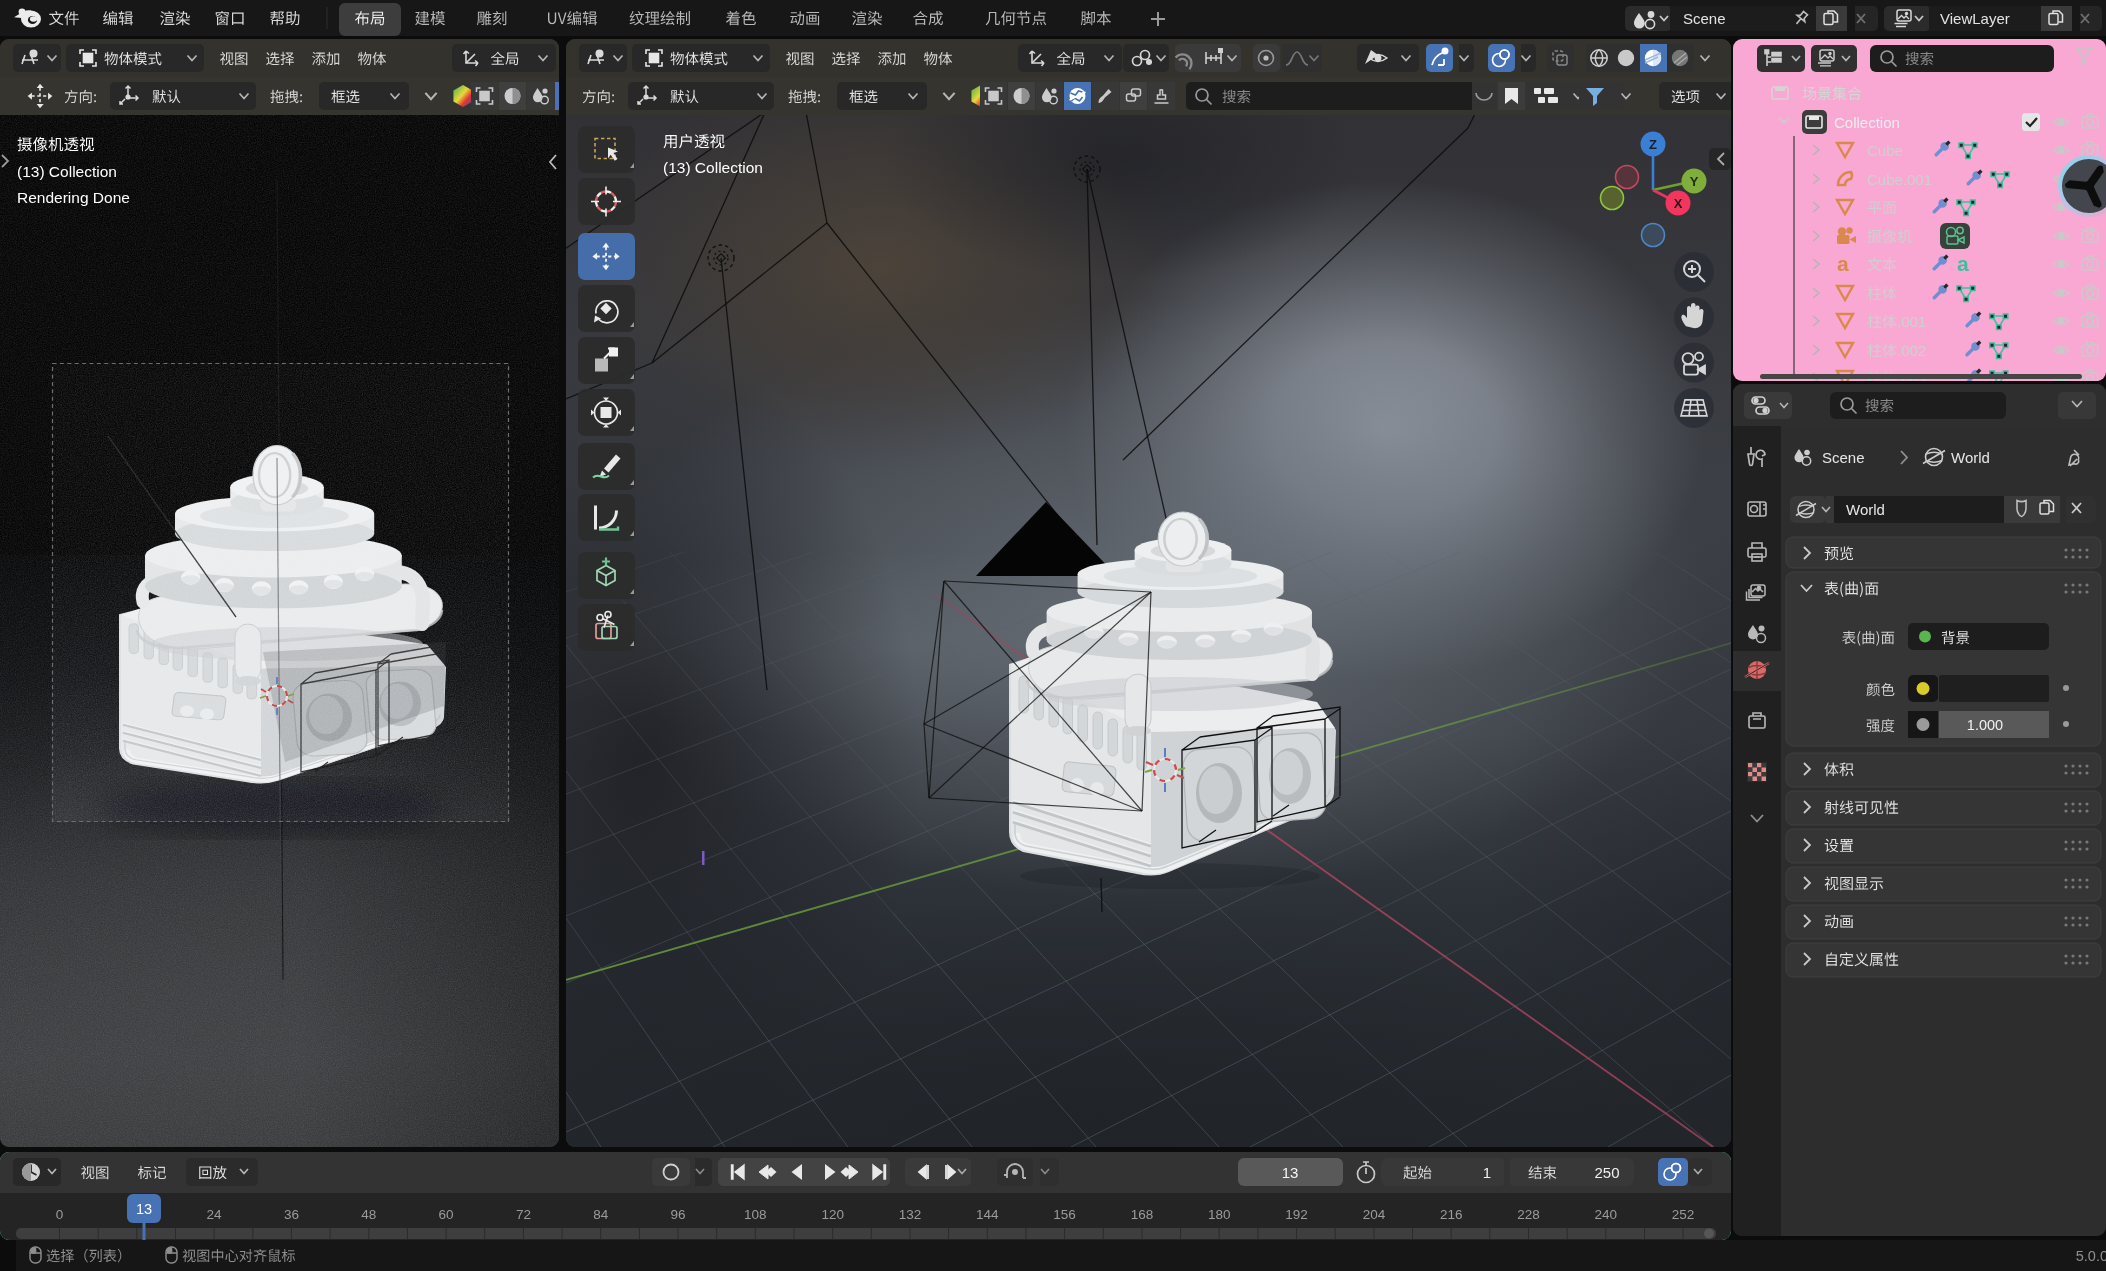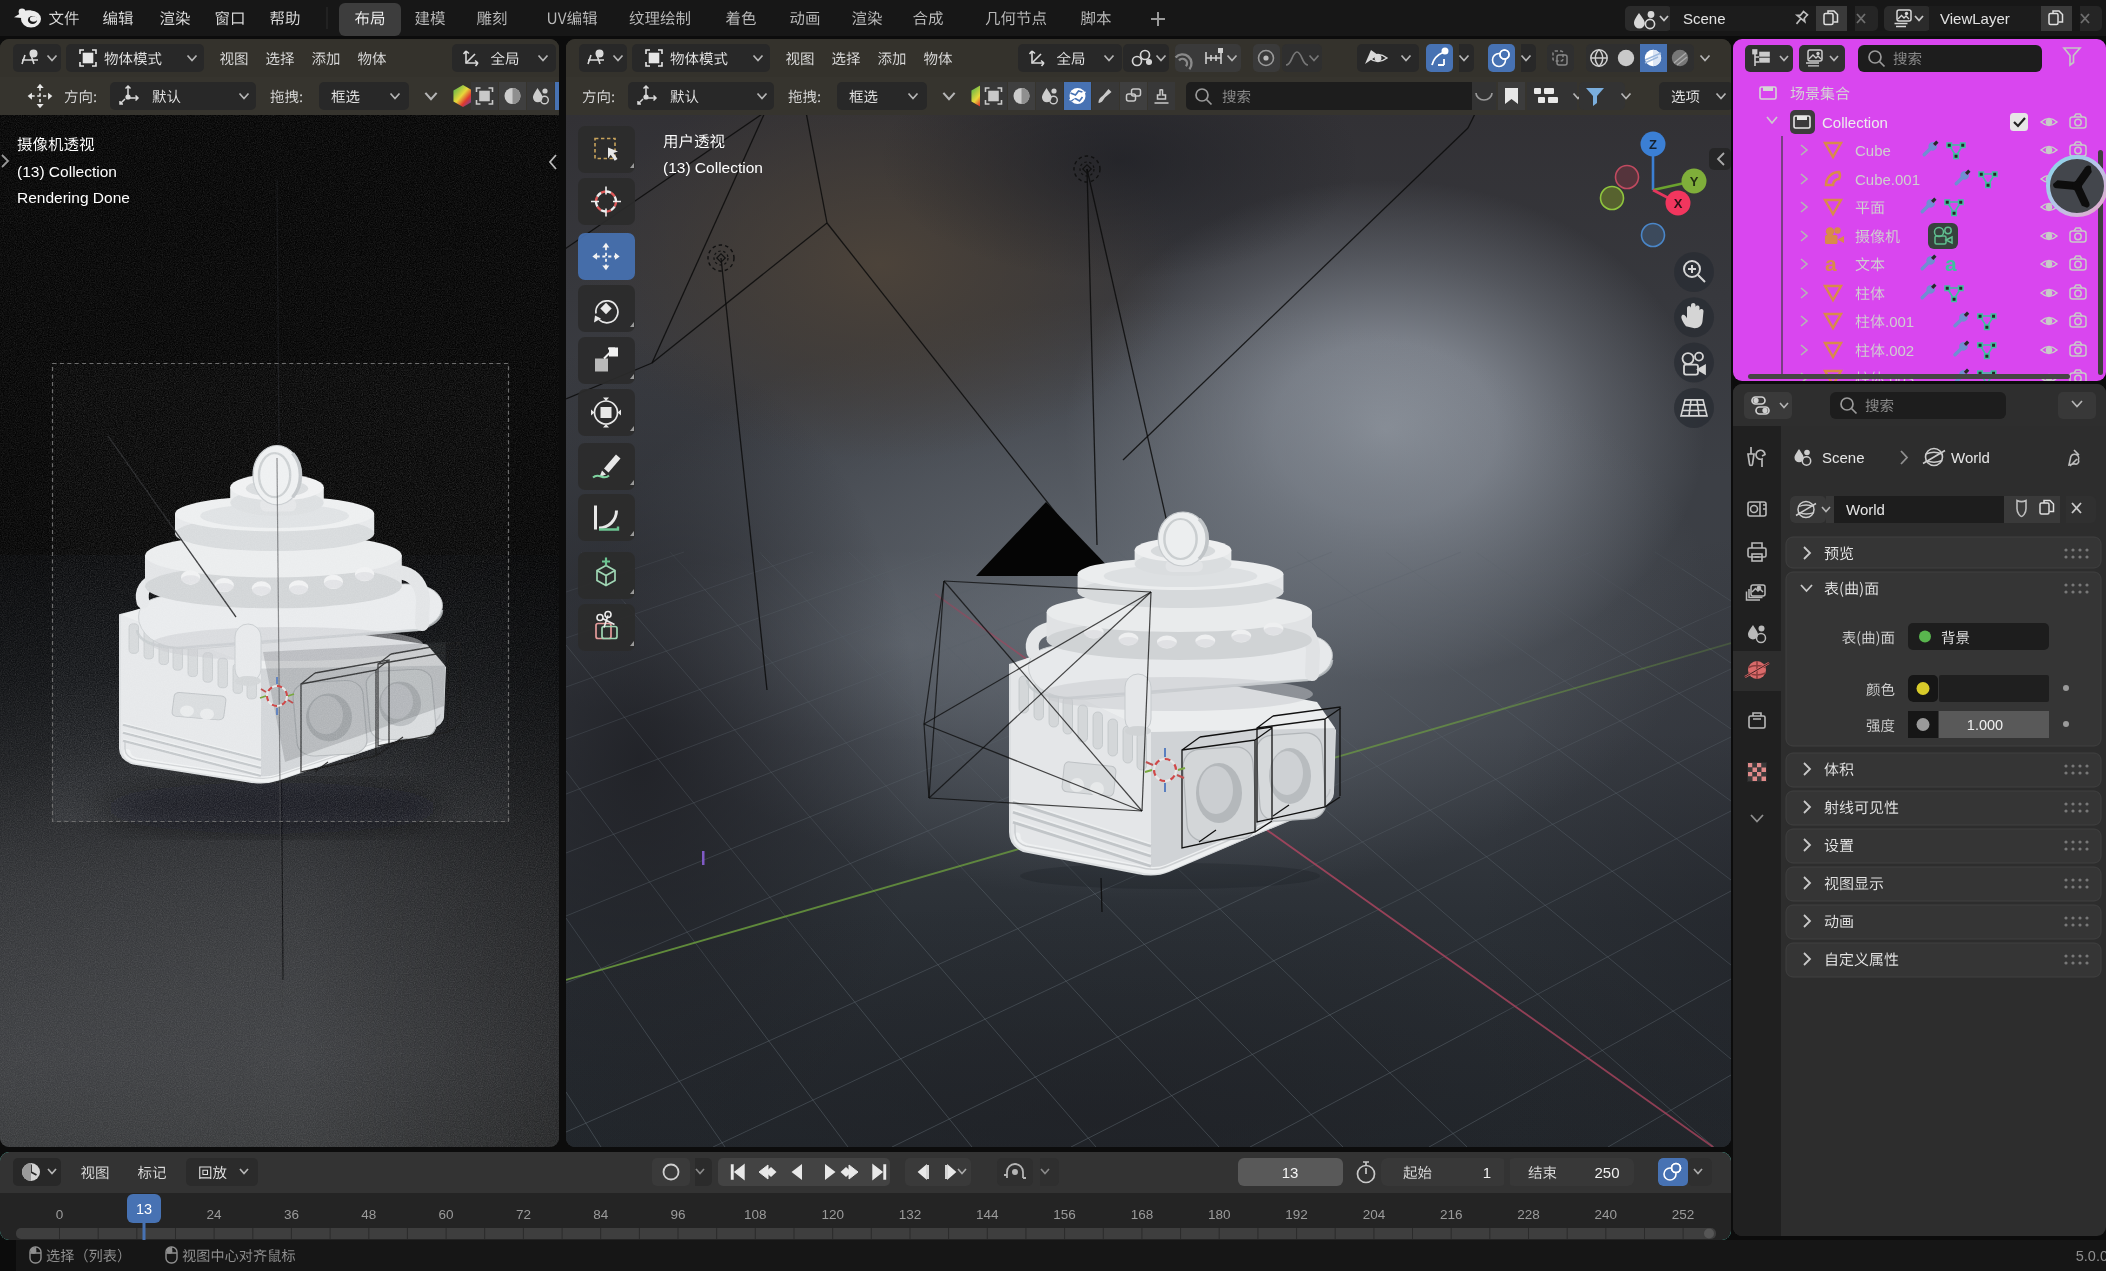--- a/index.html
+++ b/index.html
@@ -779,21 +779,21 @@
       <svg class="abs" style="left:0;top:0" width="420" height="100">
         <path transform="translate(17.0,35.0)" d="M2.5 -13.0V-10.2H0.7V-9.1H2.5V-5.8C1.7 -5.6 1.0 -5.3 0.5 -5.2L0.9 -4.0L2.5 -4.7V-0.1C2.5 0.1 2.4 0.1 2.2 0.1C2.0 0.1 1.5 0.1 0.9 0.1C1.1 0.4 1.2 0.9 1.2 1.2C2.1 1.2 2.7 1.2 3.1 1.0C3.4 0.8 3.5 0.5 3.5 -0.1V-5.1L4.9 -5.7L4.8 -6.6L3.5 -6.2V-9.1H5.0V-10.2H3.5V-13.0ZM12.2 -11.5V-10.4H7.3V-11.5ZM5.2 -6.6 5.4 -5.7C7.2 -5.8 9.7 -5.9 12.2 -6.0V-5.3H13.3V-6.1L14.8 -6.2L14.8 -7.0L13.3 -7.0V-11.5H14.6V-12.3H5.0V-11.5H6.2V-6.7ZM12.2 -9.7V-8.6H7.3V-9.7ZM12.2 -7.9V-6.9L7.3 -6.7V-7.9ZM4.8 -2.8C5.3 -2.4 6.0 -2.0 6.6 -1.5C5.8 -0.7 4.9 0.0 4.0 0.4C4.2 0.6 4.5 1.0 4.6 1.2C5.6 0.7 6.5 0.0 7.3 -0.9C7.8 -0.5 8.2 -0.2 8.4 0.1L9.1 -0.6C8.8 -0.9 8.4 -1.2 7.9 -1.6C8.5 -2.5 9.0 -3.5 9.3 -4.7L8.7 -5.0L8.5 -4.9H4.8V-4.0H8.1C7.8 -3.3 7.5 -2.8 7.1 -2.2C6.6 -2.7 6.0 -3.1 5.4 -3.4ZM13.3 -4.0C13.0 -3.2 12.5 -2.4 11.9 -1.8C11.4 -2.4 11.0 -3.2 10.7 -4.0ZM9.4 -4.9V-4.0H9.8C10.2 -2.9 10.6 -2.0 11.2 -1.1C10.4 -0.4 9.5 0.1 8.5 0.4C8.7 0.6 8.9 1.0 9.1 1.2C10.1 0.9 11.0 0.3 11.8 -0.4C12.5 0.3 13.3 0.9 14.3 1.3C14.4 1.0 14.7 0.6 15.0 0.4C14.1 0.0 13.2 -0.5 12.6 -1.1C13.4 -2.1 14.1 -3.3 14.5 -4.7L13.9 -5.0L13.7 -4.9Z M23.0 -11.0H25.8C25.6 -10.6 25.2 -10.1 24.9 -9.7H22.0C22.4 -10.2 22.7 -10.6 23.0 -11.0ZM23.0 -13.0C22.4 -11.7 21.2 -10.1 19.5 -8.9C19.7 -8.7 20.1 -8.4 20.2 -8.1C20.5 -8.3 20.8 -8.6 21.0 -8.8V-6.4H23.5C22.7 -5.8 21.6 -5.1 19.9 -4.6C20.2 -4.4 20.5 -4.1 20.6 -3.9C22.0 -4.3 23.0 -4.9 23.8 -5.4C24.0 -5.2 24.2 -5.0 24.4 -4.7C23.4 -3.8 21.5 -2.8 19.9 -2.3C20.2 -2.2 20.4 -1.8 20.6 -1.6C22.0 -2.1 23.7 -3.1 24.9 -4.0C25.0 -3.7 25.1 -3.4 25.2 -3.2C24.0 -1.9 21.7 -0.7 19.8 -0.2C20.0 0.0 20.3 0.4 20.5 0.7C22.2 0.1 24.1 -1.0 25.5 -2.2C25.6 -1.2 25.4 -0.4 25.1 -0.0C24.9 0.2 24.6 0.2 24.3 0.2C24.1 0.2 23.7 0.2 23.3 0.2C23.5 0.5 23.6 0.9 23.6 1.2C23.9 1.2 24.3 1.2 24.6 1.2C25.1 1.2 25.5 1.1 25.9 0.7C26.6 0.1 26.8 -1.6 26.3 -3.2L27.0 -3.6C27.6 -1.9 28.5 -0.4 29.8 0.4C29.9 0.1 30.3 -0.3 30.5 -0.5C29.3 -1.2 28.4 -2.5 27.9 -4.0C28.5 -4.3 29.1 -4.7 29.6 -5.0L28.8 -5.7C28.1 -5.2 26.9 -4.5 26.0 -4.0C25.6 -4.8 25.1 -5.5 24.4 -6.0L24.8 -6.4H29.4V-9.7H26.1C26.6 -10.3 27.0 -10.9 27.4 -11.5L26.7 -12.0L26.5 -11.9H23.7L24.2 -12.8ZM22.1 -8.9H24.8C24.8 -8.4 24.6 -7.9 24.2 -7.3H22.1ZM25.8 -8.9H28.3V-7.3H25.4C25.7 -7.9 25.8 -8.4 25.8 -8.9ZM19.6 -13.0C18.7 -10.6 17.4 -8.3 15.9 -6.8C16.2 -6.5 16.5 -5.9 16.6 -5.6C17.1 -6.1 17.5 -6.7 18.0 -7.3V1.2H19.1V-9.1C19.7 -10.2 20.2 -11.4 20.7 -12.6Z M38.7 -12.1V-7.2C38.7 -4.8 38.5 -1.7 36.4 0.5C36.7 0.6 37.1 1.0 37.3 1.2C39.5 -1.1 39.9 -4.6 39.9 -7.2V-11.0H42.8V-1.1C42.8 0.3 42.9 0.6 43.1 0.8C43.4 1.0 43.7 1.1 44.0 1.1C44.2 1.1 44.6 1.1 44.8 1.1C45.1 1.1 45.4 1.0 45.6 0.9C45.8 0.7 46.0 0.4 46.1 0.0C46.1 -0.4 46.2 -1.5 46.2 -2.4C45.9 -2.5 45.5 -2.7 45.3 -2.9C45.3 -1.9 45.3 -1.1 45.2 -0.7C45.2 -0.3 45.2 -0.2 45.1 -0.1C45.0 -0.0 44.9 0.0 44.7 0.0C44.6 0.0 44.4 0.0 44.3 0.0C44.2 0.0 44.1 -0.0 44.0 -0.1C43.9 -0.2 43.9 -0.4 43.9 -1.0V-12.1ZM34.4 -13.0V-9.7H31.8V-8.6H34.2C33.7 -6.4 32.5 -4.0 31.4 -2.7C31.6 -2.4 31.9 -2.0 32.0 -1.7C32.9 -2.7 33.7 -4.5 34.4 -6.3V1.2H35.5V-5.9C36.1 -5.1 36.8 -4.2 37.2 -3.6L37.9 -4.6C37.5 -5.0 36.1 -6.6 35.5 -7.2V-8.6H37.8V-9.7H35.5V-13.0Z M47.4 -11.9C48.3 -11.1 49.4 -10.0 49.8 -9.3L50.8 -10.0C50.3 -10.7 49.2 -11.8 48.3 -12.5ZM59.7 -12.8C57.9 -12.4 54.5 -12.1 51.7 -12.0C51.8 -11.7 52.0 -11.4 52.0 -11.1C53.2 -11.2 54.4 -11.2 55.7 -11.3V-10.2H51.4V-9.2H55.0C53.9 -8.2 52.3 -7.2 50.9 -6.7C51.1 -6.5 51.4 -6.1 51.6 -5.8C53.0 -6.4 54.6 -7.5 55.7 -8.7V-6.6H56.8V-8.7C57.8 -7.5 59.4 -6.5 60.8 -5.9C61.0 -6.2 61.3 -6.6 61.5 -6.8C60.0 -7.2 58.5 -8.2 57.5 -9.2H61.3V-10.2H56.8V-11.4C58.2 -11.6 59.5 -11.8 60.5 -12.0ZM52.6 -6.2V-5.3H54.4C54.1 -3.7 53.4 -2.4 51.3 -1.8C51.5 -1.6 51.8 -1.2 51.9 -0.9C54.3 -1.8 55.1 -3.3 55.5 -5.3H57.3C57.2 -4.8 57.1 -4.3 56.9 -4.0H59.6C59.4 -2.8 59.3 -2.3 59.1 -2.1C59.0 -2.0 58.9 -2.0 58.6 -2.0C58.3 -2.0 57.6 -2.0 56.9 -2.0C57.0 -1.8 57.1 -1.4 57.1 -1.1C57.9 -1.1 58.7 -1.1 59.0 -1.1C59.4 -1.1 59.7 -1.2 60.0 -1.5C60.3 -1.8 60.5 -2.6 60.7 -4.4C60.7 -4.5 60.7 -4.8 60.7 -4.8H58.2L58.5 -6.2ZM50.4 -7.1H47.4V-6.0H49.3V-1.3C48.6 -1.0 47.9 -0.4 47.2 0.2L48.0 1.2C48.9 0.3 49.7 -0.5 50.3 -0.5C50.6 -0.5 51.1 -0.1 51.7 0.3C52.7 0.9 54.0 1.1 55.8 1.1C57.3 1.1 59.9 1.0 61.1 0.9C61.2 0.6 61.3 -0.0 61.5 -0.3C59.9 -0.2 57.6 -0.0 55.8 -0.0C54.2 -0.0 52.9 -0.1 51.9 -0.7C51.2 -1.1 50.8 -1.5 50.4 -1.6Z M69.0 -12.3V-4.0H70.1V-11.2H74.9V-4.0H76.1V-12.3ZM64.4 -12.5C64.9 -11.9 65.5 -11.0 65.8 -10.4L66.8 -11.1C66.5 -11.6 65.9 -12.4 65.3 -13.0ZM71.9 -10.1V-7.0C71.9 -4.6 71.4 -1.6 67.5 0.4C67.7 0.6 68.1 1.0 68.2 1.3C70.6 0.0 71.8 -1.6 72.4 -3.3V-0.3C72.4 0.7 72.8 1.0 73.9 1.0H75.3C76.6 1.0 76.8 0.4 77.0 -2.1C76.7 -2.1 76.3 -2.3 76.0 -2.5C75.9 -0.3 75.8 0.1 75.3 0.1H74.0C73.6 0.1 73.5 0.0 73.5 -0.4V-4.3H72.7C72.9 -5.2 73.0 -6.2 73.0 -7.0V-10.1ZM63.0 -10.4V-9.3H66.7C65.8 -7.3 64.2 -5.4 62.6 -4.3C62.8 -4.1 63.1 -3.5 63.1 -3.2C63.8 -3.6 64.4 -4.2 64.9 -4.8V1.2H66.0V-5.5C66.6 -4.8 67.3 -3.9 67.6 -3.4L68.3 -4.3C68.0 -4.7 66.9 -5.9 66.3 -6.5C67.1 -7.6 67.7 -8.8 68.2 -10.0L67.5 -10.4L67.3 -10.4Z" fill="#ffffff"></path>
         <text x="17" y="62" font-size="15.5" fill="#fff">(13) Collection</text>
         <text x="17" y="88" font-size="15.5" fill="#fff">Rendering Done</text>
         <path d="M2 40 l6 6 -6 6" fill="none" stroke="#999" stroke-width="1.8"></path>
       </svg>
       <svg class="abs" style="right:0;top:38px" width="14" height="18">
         <path d="M11 2 l-6 7 6 7" fill="none" stroke="#bbb" stroke-width="1.8"></path>
       </svg>
     </div>
-    <div class="abs" style="left:1733px;top:39px;width:373px;height:342px;background:#d946ef;border-radius:9px;overflow:hidden;">
+    <div class="abs" style="left:1733px;top:39px;width:373px;height:342px;background:#f9a8d4;border-radius:9px;overflow:hidden;padding-left:12px;">
       <svg width="373" height="342" viewBox="1733 39 373 342">
         <rect x="1745" y="45" width="48" height="27" rx="5" fill="#303030"></rect>
         <g stroke="#ccc" stroke-width="1.6" fill="#ccc">
           <rect x="1753" y="50" width="3.6" height="3.6"></rect>
           <path d="M1755 54 v12 m0-9 h4 m-4 5 h4" fill="none"></path>
           <rect x="1760" y="52.5" width="9" height="3.4"></rect>
           <rect x="1760" y="58.5" width="9" height="3.4"></rect>
         </g>
         <path d="M1780 56 l4 4.5 4-4.5" fill="none" stroke="#b5b5b5" stroke-width="1.7"></path>
         <rect x="1799" y="45" width="46" height="27" rx="5" fill="#303030"></rect>

